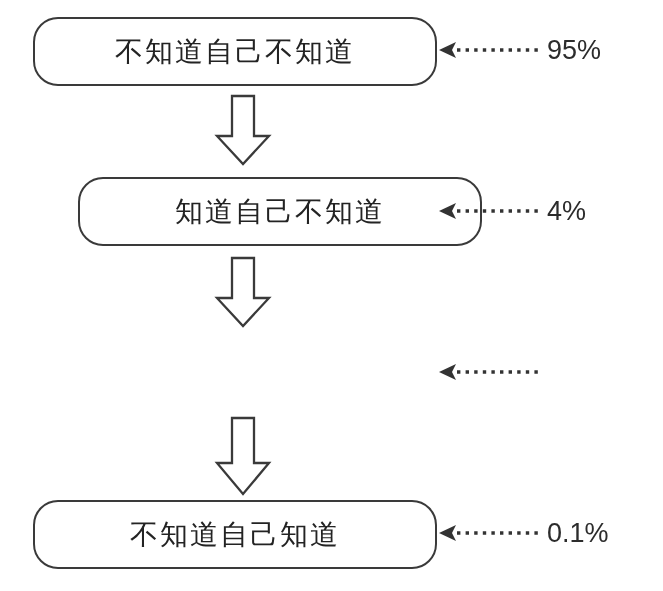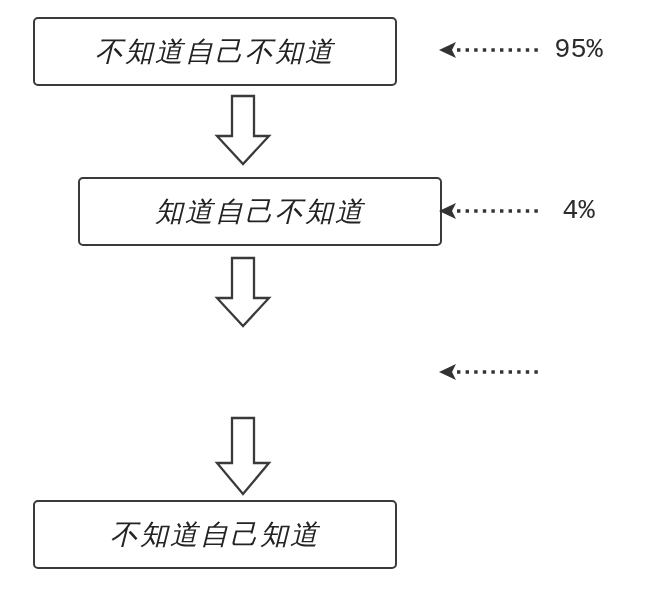--- a/index.html
+++ b/index.html
@@ -19,29 +19,28 @@
     position: absolute;
     left: 0;
     top: 0;
     width: 663px;
     height: 591px;
   }
 
   .stage {
     position: absolute;
     left: 33px;
-    width: 364px;
+    width: 404px;
     box-sizing: border-box;
     border: 2.5px solid #3a3a3a;
-    border-radius: 5px;
+    border-radius: 25px;
     background: #ffffff;
     display: flex;
     align-items: center;
     justify-content: center;
-    font-style: italic;
   }
 
   .stage-label {
     font-family: "DejaVu Serif", "Liberation Serif", serif;
     font-size: 28px;
     letter-spacing: 2px;
     color: #232323;
     line-height: 1;
     white-space: nowrap;
     user-select: none;
@@ -76,23 +75,23 @@
 
   .callout-line {
     position: relative;
     width: 110px;
     height: 22px;
     flex: 0 0 auto;
   }
 
   .pct {
     flex: 1 1 auto;
-    text-align: center;
+    text-align: left;
     padding-right: 17px;
-    font-family: Liberation Mono, monospace;
+    font-family: Liberation Sans, sans-serif;
     font-size: 27px;
     color: #2c2c2c;
     line-height: 1;
     white-space: nowrap;
     user-select: none;
   }
 </style>
 </head>
 <body>
 
@@ -151,14 +150,23 @@
 
   <div class="callout callout-3">
     <div class="callout-line">
       <svg viewBox="0 0 110 22" width="110" height="22" aria-hidden="true">
         <polygon points="2,11 19,3 15,11 19,19" fill="#333333"></polygon>
         <line x1="20" y1="11" x2="106" y2="11" stroke="#333333" stroke-width="3.4" stroke-linecap="butt" stroke-dasharray="3.4 5.2"></line>
       </svg>
     </div>
   </div>
 
+  <div class="callout callout-4">
+    <div class="callout-line">
+      <svg viewBox="0 0 110 22" width="110" height="22" aria-hidden="true">
+        <polygon points="2,11 19,3 15,11 19,19" fill="#333333"></polygon>
+        <line x1="20" y1="11" x2="106" y2="11" stroke="#333333" stroke-width="3.4" stroke-linecap="butt" stroke-dasharray="3.4 5.2"></line>
+      </svg>
+    </div>
+    <span class="pct">0.1%</span>
+  </div>
 
 </div>
 
 </body></html>

